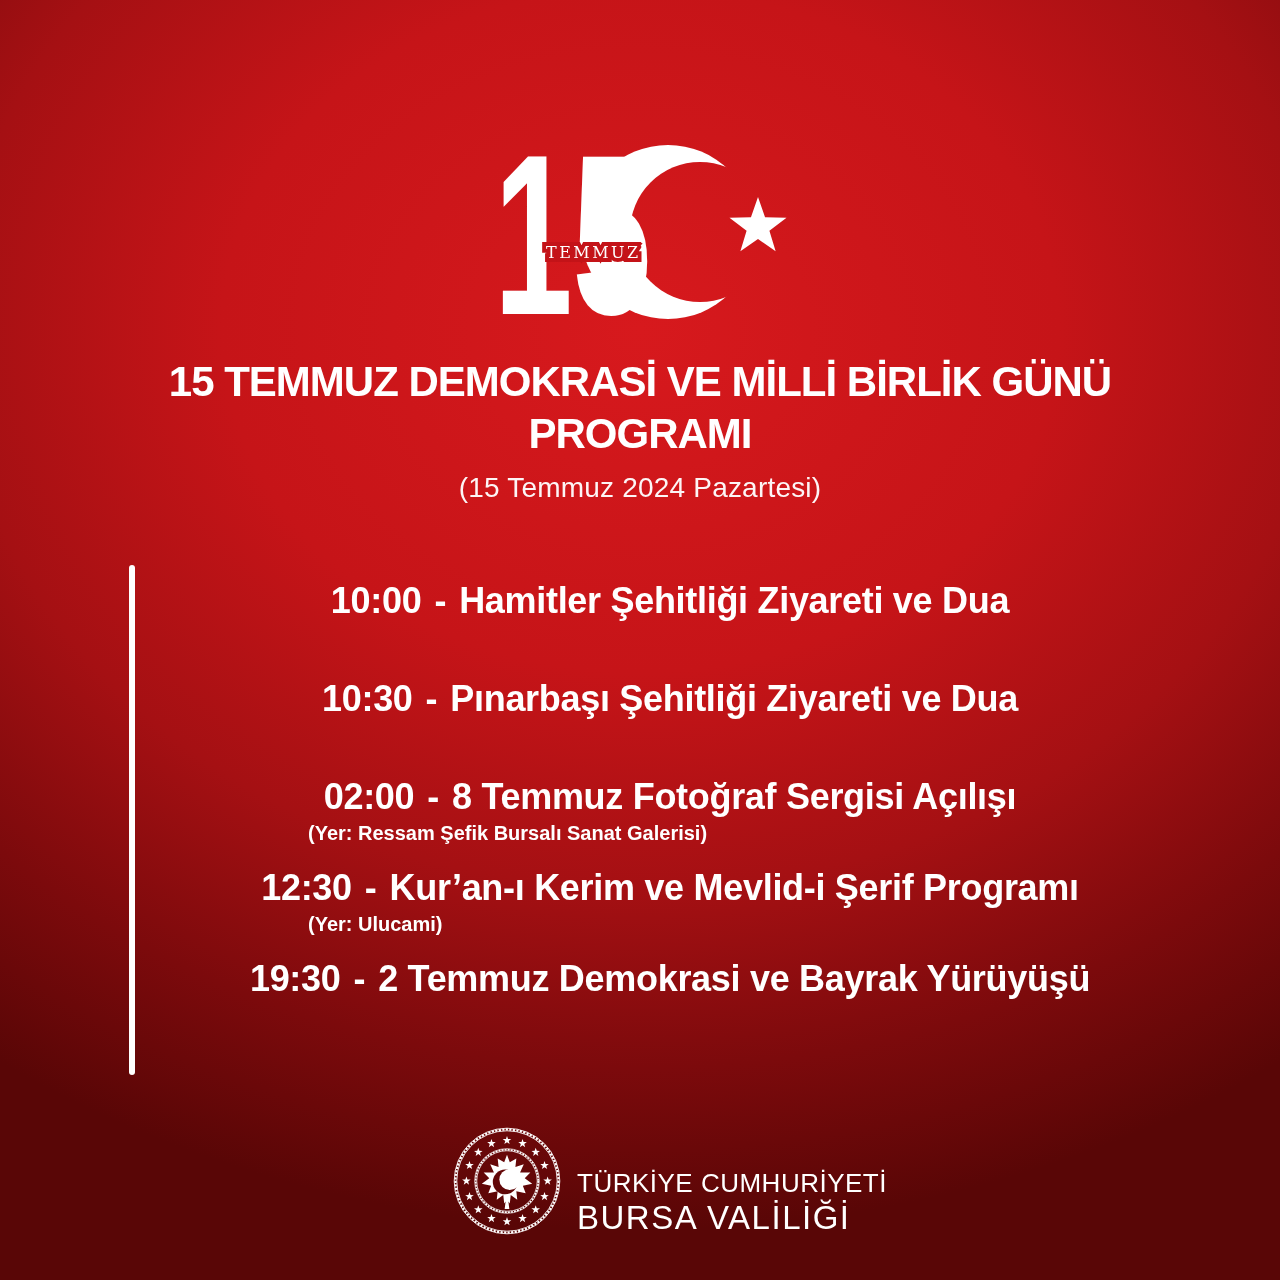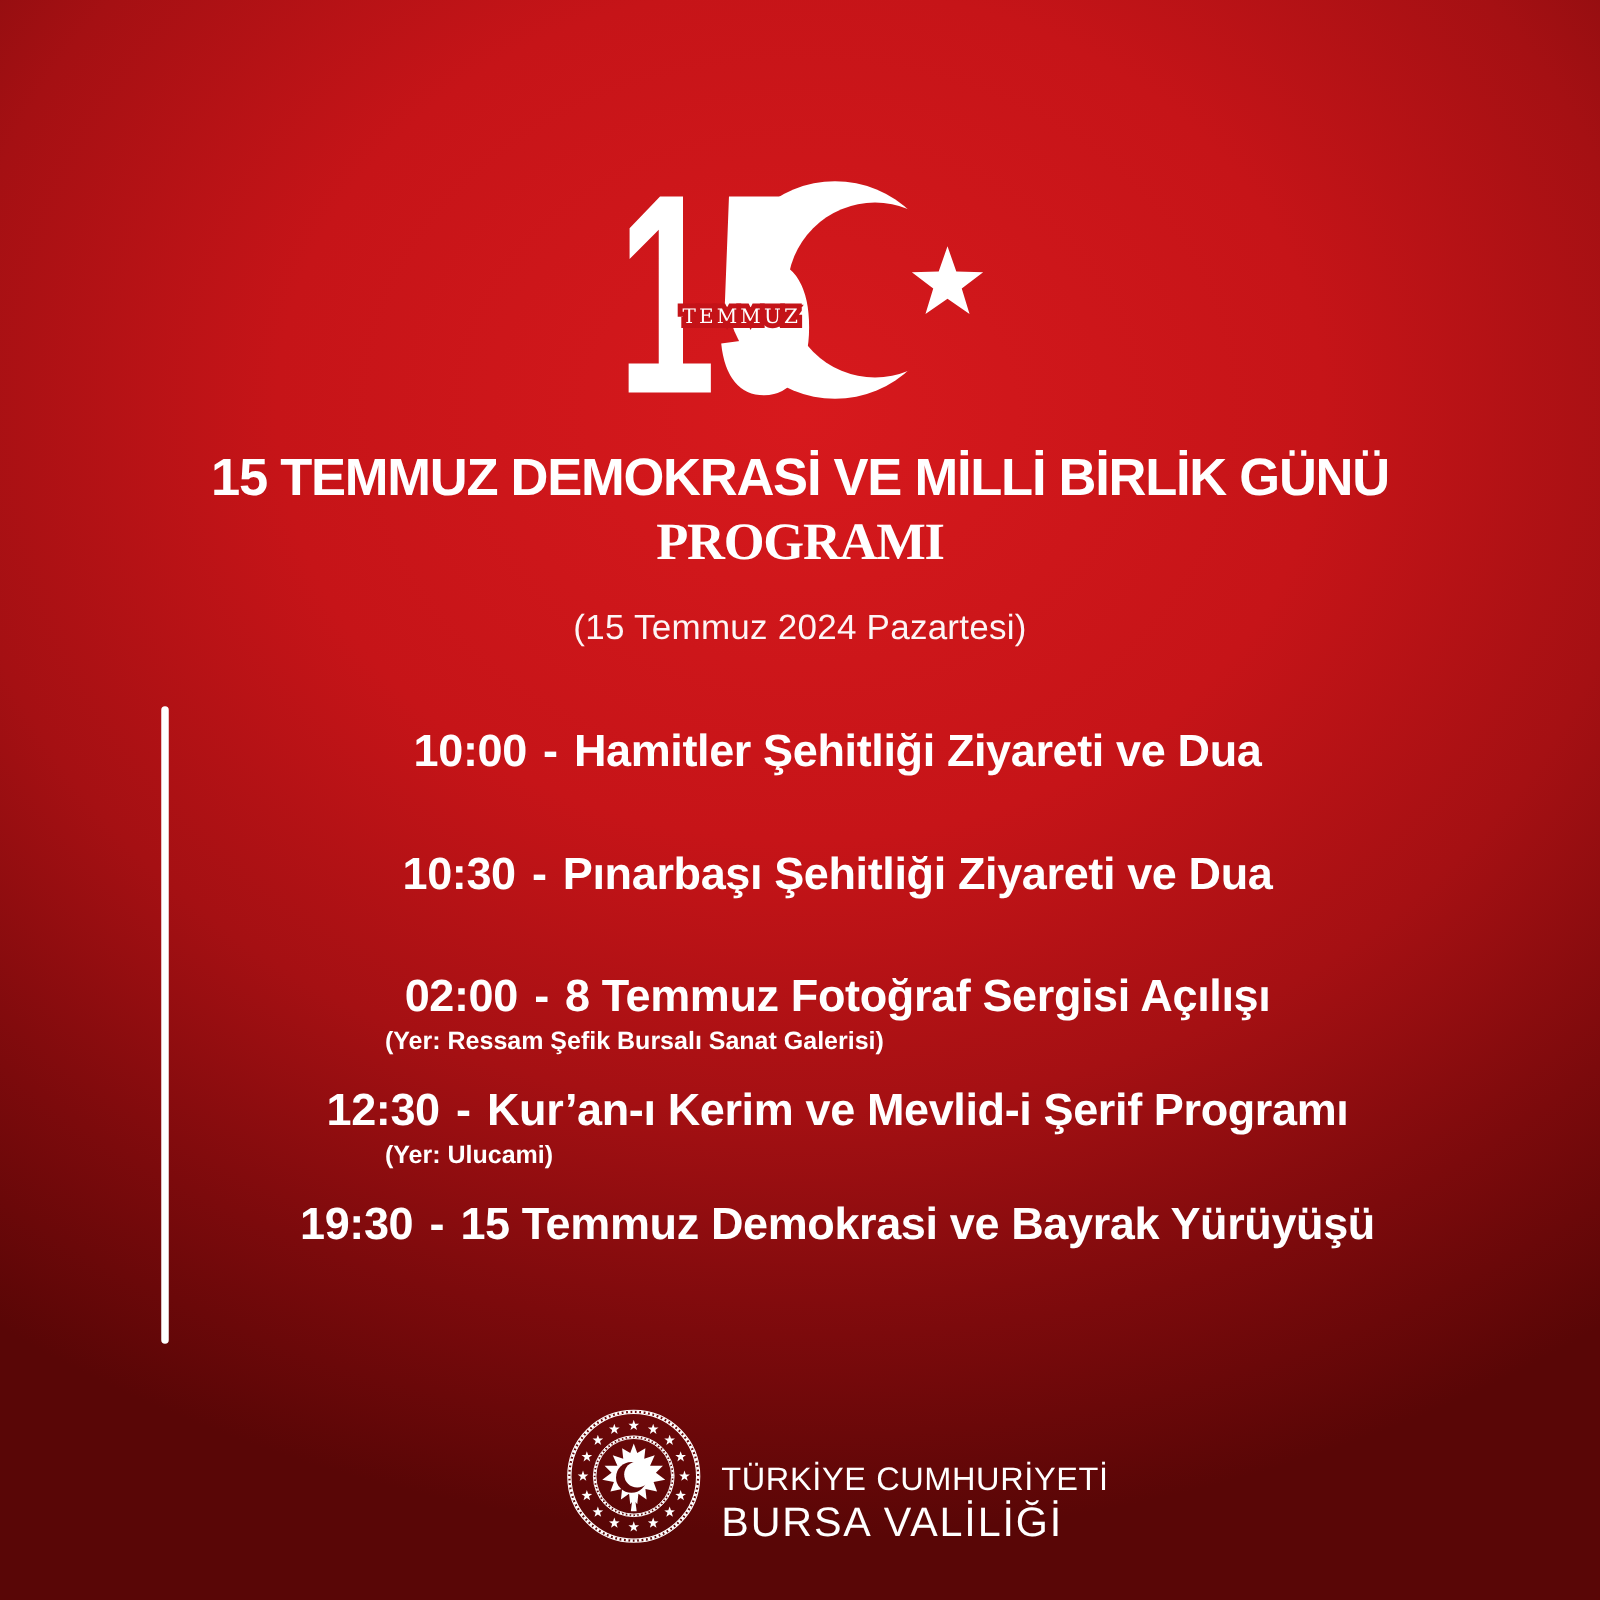--- a/index.html
+++ b/index.html
@@ -26,23 +26,23 @@
     left: 0; top: 358px;
     width: 1280px;
     text-align: center;
   }
   .title-line {
     font-size: 42px;
     font-weight: 700;
     letter-spacing: -1px;
     line-height: 48px;
   }
-  .title-line.second { margin-top: 4px; font-family: Liberation Serif, serif; }
+  .title-line.second { margin-top: 4px; }
   .subtitle {
-    margin-top: 28px;
+    margin-top: 14px;
     font-size: 28px;
     font-weight: 400;
     letter-spacing: 0.2px;
     color: rgba(255,255,255,0.96);
   }
 
   
   .program {
     position: absolute;
     left: 129px; top: 565px;
@@ -141,21 +141,21 @@
       <div class="item-main"><span>02:00</span><span class="item-sep">-</span><span>8 Temmuz Fotoğraf Sergisi Açılışı</span></div>
       <div class="item-note">(Yer: Ressam Şefik Bursalı Sanat Galerisi)</div>
     </div>
 
     <div class="program-item has-note">
       <div class="item-main"><span>12:30</span><span class="item-sep">-</span><span>Kur’an-ı Kerim ve Mevlid-i Şerif Programı</span></div>
       <div class="item-note">(Yer: Ulucami)</div>
     </div>
 
     <div class="program-item has-note">
-      <div class="item-main"><span>19:30</span><span class="item-sep">-</span><span>15 Temmuz Demokrasi ve Bayrak Yürüyüşü</span></div>
+      <div class="item-main"><span>19:30</span><span class="item-sep">-</span><span>2 Temmuz Demokrasi ve Bayrak Yürüyüşü</span></div>
     </div>
 
   </div>
 </div>
 
 <div class="footer">
   <svg class="gov-emblem" viewBox="-60 -60 120 120" aria-hidden="true">
     <defs>
       <path id="ring-star" fill="#ffffff" d="M0,-4.2 L0.99,-1.36 L3.99,-1.3 L1.6,0.52 L2.47,3.4 L0,1.68 L-2.47,3.4 L-1.6,0.52 L-3.99,-1.3 L-0.99,-1.36 Z"></path>
       <mask id="leaf-cut" maskUnits="userSpaceOnUse" x="-35" y="-35" width="70" height="70">

